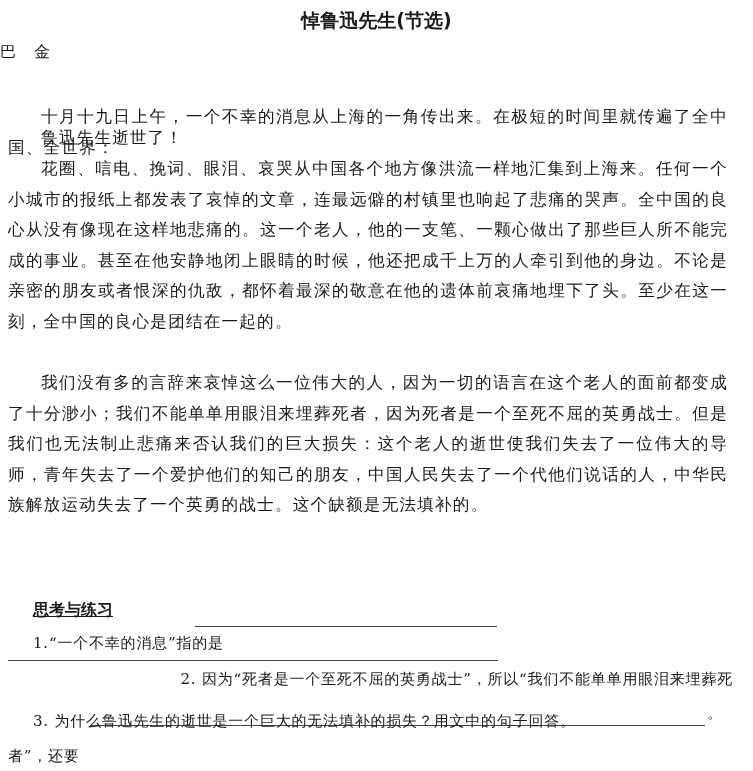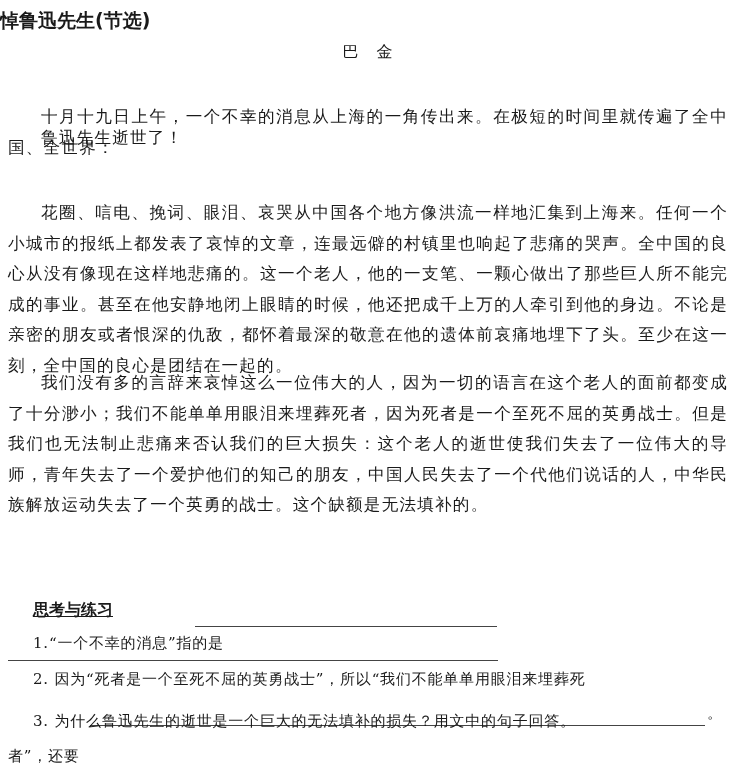--- a/index.html
+++ b/index.html
@@ -2,26 +2,26 @@
 <html><head>
 <meta charset="utf-8">
 <style>
   html, body { margin: 0; padding: 0; background: #ffffff; }
   body {
     width: 753px; height: 771px; overflow: hidden; position: relative;
     font-family: "DejaVu Serif", "Liberation Serif", serif;
     color: #1a1a1a;
   }
   .title {
-    position: absolute; top: 8px; left: 0; width: 753px; 
+    position: absolute; top: 8px; left: 0; width: 753px; text-align: center;
     font-size: 19px; font-weight: bold; letter-spacing: 0px;
     font-family: "DejaVu Sans", sans-serif;
   }
   .author {
-    position: absolute; top: 42px; left: 0; width: 753px; text-align: center;
+    position: absolute; top: 42px; left: 0; width: 753px; text-align: left;
     font-size: 16px; letter-spacing: 18px;
   }
   .para {
     position: absolute; left: 8px; width: 720px;
     font-size: 16.6px; line-height: 30.6px;
     letter-spacing: 1.2px;
     text-align: justify;
   }
   .section-head {
     position: absolute; left: 33px; top: 600px;
@@ -38,32 +38,32 @@
 </style>
 </head>
 <body>
 
 <div>
   <div class="title">悼鲁迅先生(节选)</div>
   <div class="author">巴金</div>
 
   <div class="para" style="top:62px; text-indent:33px;margin-top:40px;">十月十九日上午，一个不幸的消息从上海的一角传出来。在极短的时间里就传遍了全中国、全世界：</div>
   <div class="para" style="top:123px; text-indent:33px;">鲁迅先生逝世了！</div>
-  <div class="para" style="top:154px; text-indent:33px;margin-top:44px;">花圈、唁电、挽词、眼泪、哀哭从中国各个地方像洪流一样地汇集到上海来。任何一个小城市的报纸上都发表了哀悼的文章，连最远僻的村镇里也响起了悲痛的哭声。全中国的良心从没有像现在这样地悲痛的。这一个老人，他的一支笔、一颗心做出了那些巨人所不能完成的事业。甚至在他安静地闭上眼睛的时候，他还把成千上万的人牵引到他的身边。不论是亲密的朋友或者恨深的仇敌，都怀着最深的敬意在他的遗体前哀痛地埋下了头。至少在这一刻，全中国的良心是团结在一起的。</div>
+  <div class="para" style="top:154px; text-indent:33px;">花圈、唁电、挽词、眼泪、哀哭从中国各个地方像洪流一样地汇集到上海来。任何一个小城市的报纸上都发表了哀悼的文章，连最远僻的村镇里也响起了悲痛的哭声。全中国的良心从没有像现在这样地悲痛的。这一个老人，他的一支笔、一颗心做出了那些巨人所不能完成的事业。甚至在他安静地闭上眼睛的时候，他还把成千上万的人牵引到他的身边。不论是亲密的朋友或者恨深的仇敌，都怀着最深的敬意在他的遗体前哀痛地埋下了头。至少在这一刻，全中国的良心是团结在一起的。</div>
   <div class="para" style="top:368px; text-indent:33px;">我们没有多的言辞来哀悼这么一位伟大的人，因为一切的语言在这个老人的面前都变成了十分渺小；我们不能单单用眼泪来埋葬死者，因为死者是一个至死不屈的英勇战士。但是我们也无法制止悲痛来否认我们的巨大损失：这个老人的逝世使我们失去了一位伟大的导师，青年失去了一个爱护他们的知己的朋友，中国人民失去了一个代他们说话的人，中华民族解放运动失去了一个英勇的战士。这个缺额是无法填补的。</div>
 
   <div class="section-head">思考与练习</div>
 
   <div class="q" style="left:33px; top:634px;">
     <span>1.</span><span>“一个不幸的消息”指的是</span>
   </div>
   <div class="blank" style="left:195px; top:626px; width:302px;"></div>
   <div class="blank" style="left:8px; top:660px; width:490px;"></div>
 
-  <div class="q" style="left:33px; top:670px; width:700px;">
+  <div class="q" style="left:33px; top:670px; width:700px;text-align:right;">
     <span>2.</span>
     <span>因为“死者是一个至死不屈的英勇战士”，所以“我们不能单单用眼泪来埋葬死</span>
   </div>
   <div class="q" style="left:8px; top:704px;margin-top:43px;">者”，还要</div>
   <div class="blank" style="left:90px; top:725px; width:615px;"></div>
   <div class="q" style="left:707px; top:704px;">。</div>
 
   <div class="q" style="left:33px; top:712px;">
     <span>3.</span>
     <span>为什么鲁迅先生的逝世是一个巨大的无法填补的损失？用文中的句子回答。</span>

